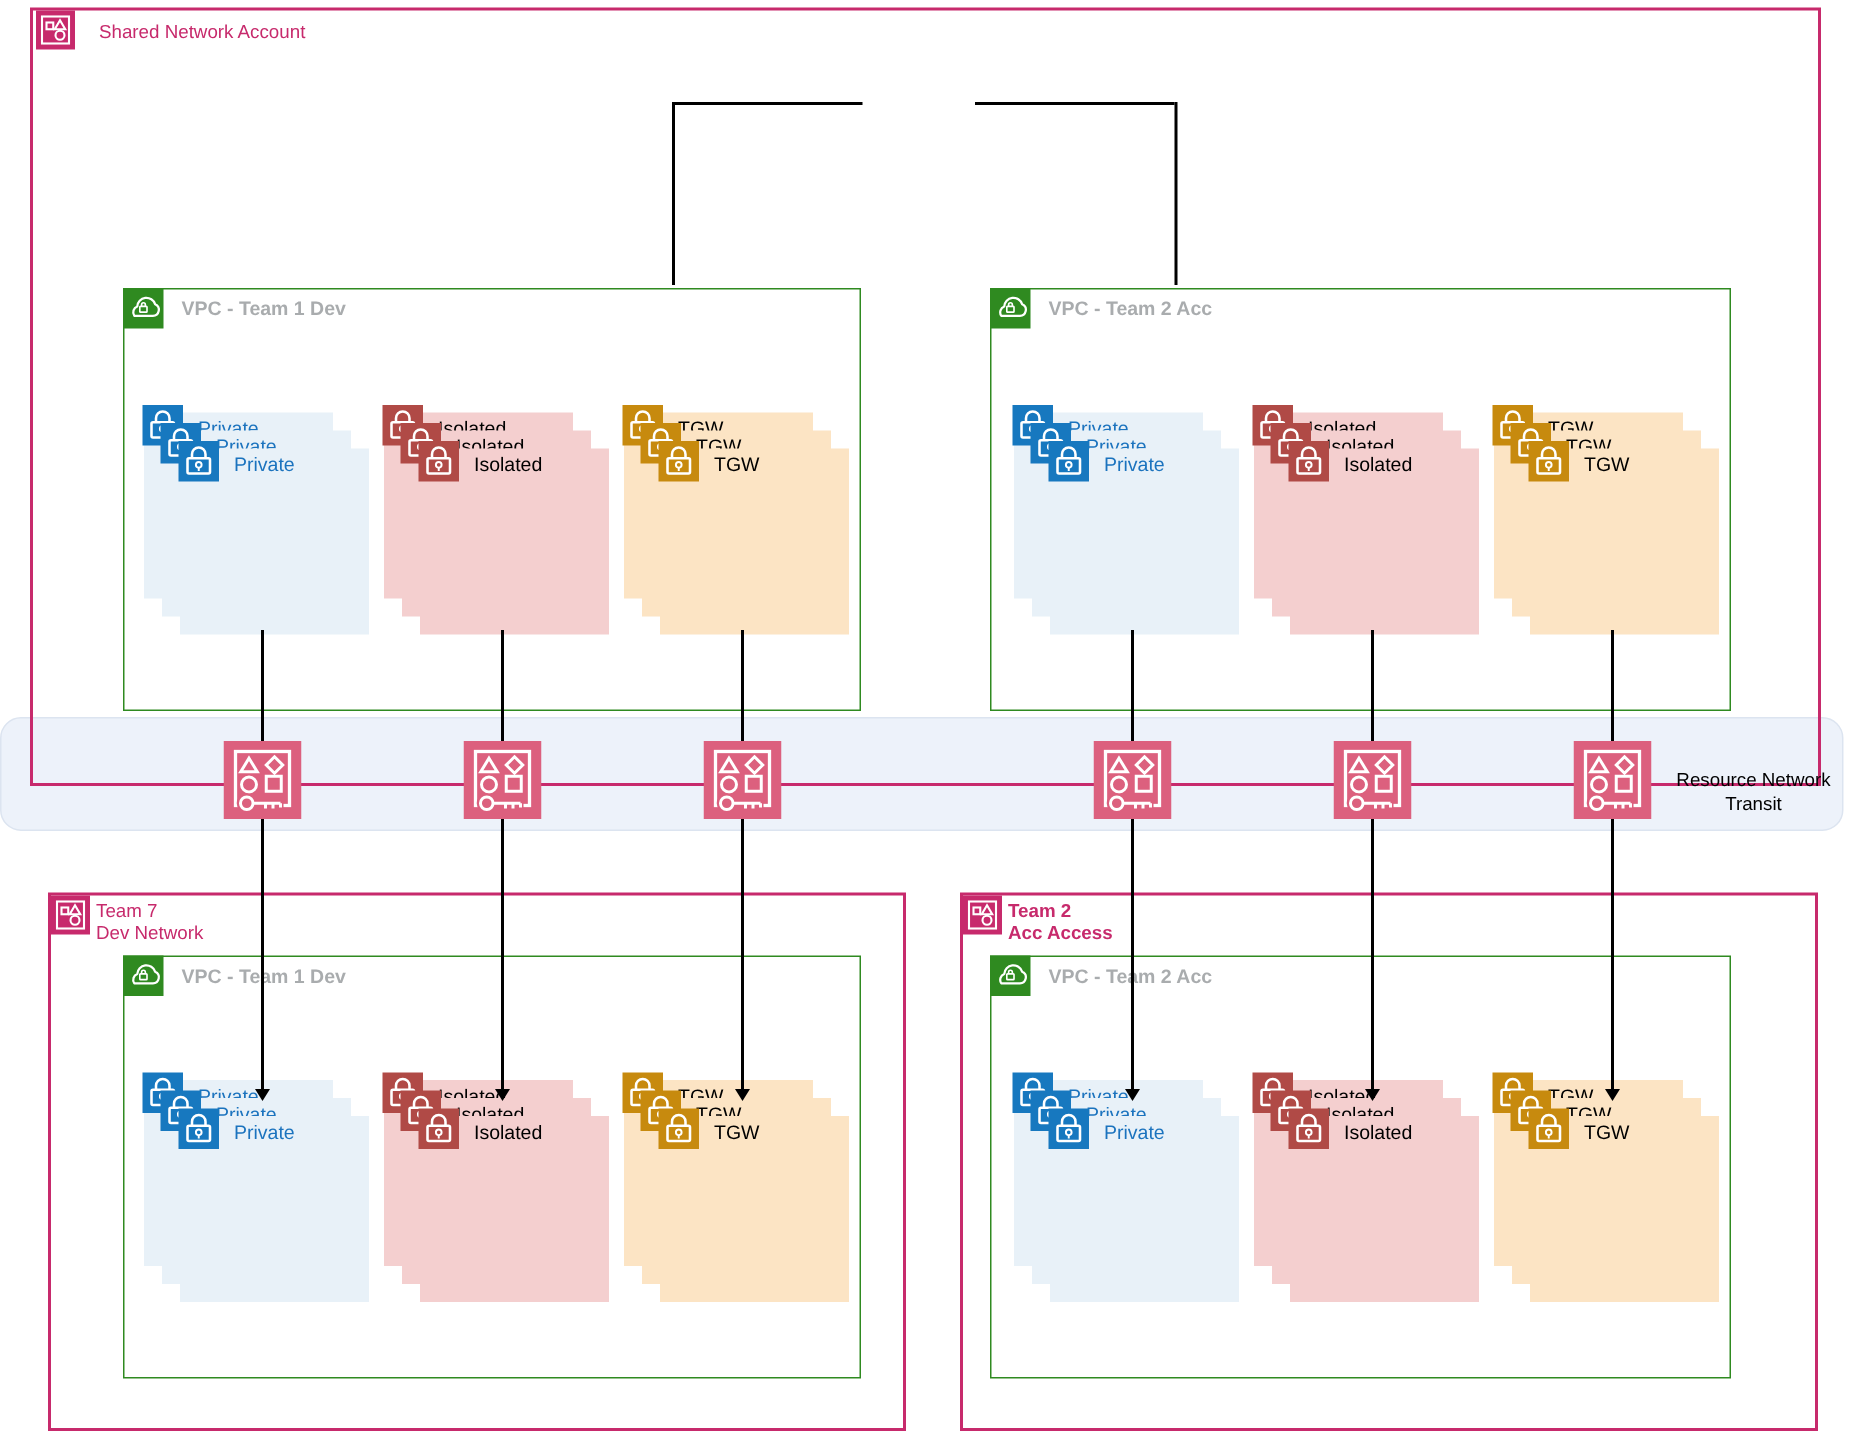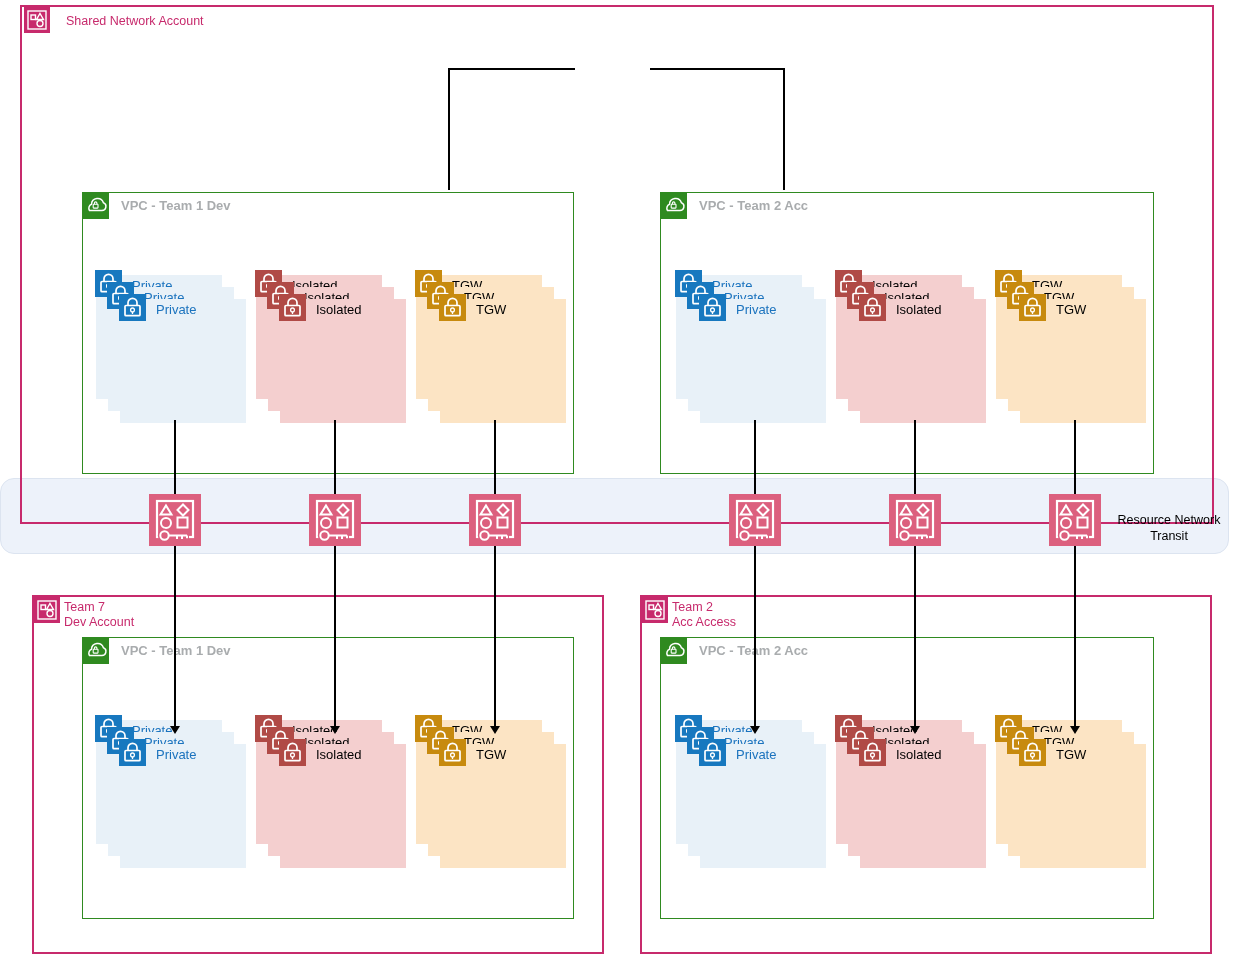--- a/index.html
+++ b/index.html
@@ -328,21 +328,21 @@
     <div class="acct-icon" style="left:0px;top:0px;">
       <svg viewBox="0 0 26 26" width="26" height="26">
         <rect x="4" y="4" width="18" height="18" fill="none" stroke="#fff" stroke-width="1.4"></rect>
         <rect x="7" y="8" width="4.5" height="4.5" fill="none" stroke="#fff" stroke-width="1.4"></rect>
         <path d="M16,6.5 L19.5,12.5 H12.5 Z" fill="none" stroke="#fff" stroke-width="1.4"></path>
         <circle cx="16" cy="16.5" r="3" fill="none" stroke="#fff" stroke-width="1.4"></circle>
       </svg>
     </div>
     <div class="acct-label" style="left:30px;top:3px;">
       <div>Team 7</div>
-      <div>Dev Account</div>
+      <div>Dev Network</div>
     </div>
     <div class="vpc" style="left:48px;top:40px;width:490px;height:280px;">
       <div class="vpc-icon">
         <svg viewBox="0 0 27 27" width="27" height="27">
           <path d="M7.5,18.5 h12.3 a4,4 0 0 0 1.6,-7.7 a6.1,6.1 0 0 0 -11.9,1.5 a4.2,4.2 0 0 0 -2,6.2 Z" fill="none" stroke="#fff" stroke-width="1.5" stroke-linejoin="round"></path>
           <rect x="11.2" y="12.2" width="4.8" height="3.9" rx="0.5" fill="none" stroke="#fff" stroke-width="1.1"></rect>
           <path d="M12.4,12.2 v-1.1 a1.25,1.25 0 0 1 2.5,0 v1.1" fill="none" stroke="#fff" stroke-width="1.1"></path>
         </svg>
       </div>
       <span class="vpc-label">VPC - Team 1 Dev</span>
@@ -438,21 +438,21 @@
 
   <div class="acct" style="left:640px;top:595px;width:568px;height:355px;">
     <div class="acct-icon" style="left:0px;top:0px;">
       <svg viewBox="0 0 26 26" width="26" height="26">
         <rect x="4" y="4" width="18" height="18" fill="none" stroke="#fff" stroke-width="1.4"></rect>
         <rect x="7" y="8" width="4.5" height="4.5" fill="none" stroke="#fff" stroke-width="1.4"></rect>
         <path d="M16,6.5 L19.5,12.5 H12.5 Z" fill="none" stroke="#fff" stroke-width="1.4"></path>
         <circle cx="16" cy="16.5" r="3" fill="none" stroke="#fff" stroke-width="1.4"></circle>
       </svg>
     </div>
-    <div class="acct-label" style="left:30px;top:3px;">
+    <div class="acct-label" style="left:30px;top:3px;font-weight:bold;">
       <div>Team 2</div>
       <div>Acc Access</div>
     </div>
     <div class="vpc" style="left:18px;top:40px;width:492px;height:280px;">
       <div class="vpc-icon">
         <svg viewBox="0 0 27 27" width="27" height="27">
           <path d="M7.5,18.5 h12.3 a4,4 0 0 0 1.6,-7.7 a6.1,6.1 0 0 0 -11.9,1.5 a4.2,4.2 0 0 0 -2,6.2 Z" fill="none" stroke="#fff" stroke-width="1.5" stroke-linejoin="round"></path>
           <rect x="11.2" y="12.2" width="4.8" height="3.9" rx="0.5" fill="none" stroke="#fff" stroke-width="1.1"></rect>
           <path d="M12.4,12.2 v-1.1 a1.25,1.25 0 0 1 2.5,0 v1.1" fill="none" stroke="#fff" stroke-width="1.1"></path>
         </svg>

